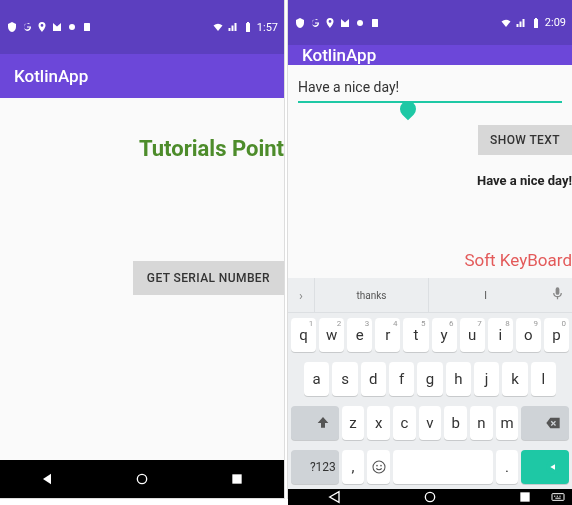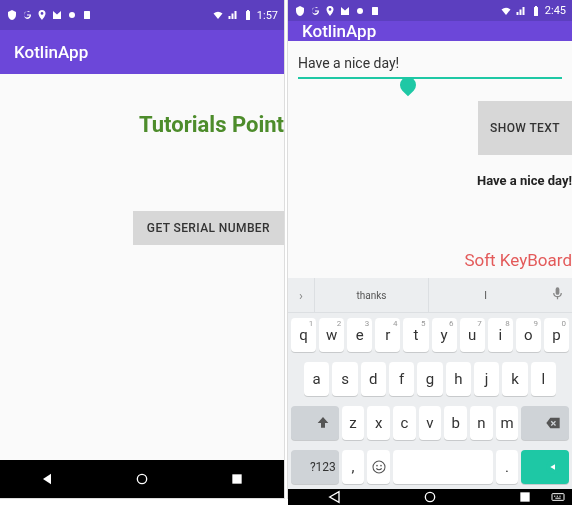--- a/index.html
+++ b/index.html
@@ -22,21 +22,21 @@
     position: relative;
     box-shadow: 0 0 0 1px #ddd;
   }
   .status-bar {
     height: 22px;
     background: #5c3fbf;
     color: #fff;
     display: flex;
     align-items: center;
     justify-content: space-between;
-    padding: 4px 6px;
+    padding: 16px 6px;
     font-size: 11px;
   }
   .status-left { display: flex; gap: 3px; align-items: center; }
   .status-right { display: flex; gap: 3px; align-items: center; }
   .status-bar svg { width: 12px; height: 12px; fill: #fff; }
   .app-bar {
     height: 44px;
     background: #6c47d9;
     color: #fff;
     display: flex;
@@ -61,21 +61,21 @@
   .btn-flat {
     background: #d7d7d7;
     border: none;
     color: #333;
     font-size: 12px;
     letter-spacing: 0.4px;
     padding: 10px 14px;
     font-weight: 500;
     font-family: inherit;
   }
-  .btn-1 { margin-top: 74px; }
+  .btn-1 { margin-top: 100px; }
   .nav-bar {
     height: 38px;
     background: #000;
     display: flex;
     justify-content: space-around;
     align-items: center;
   }
   .nav-bar .nav-btn { width: 16px; height: 16px; }
   
   .edit-wrap {
@@ -96,21 +96,21 @@
   }
   .cursor-drop {
     width: 16px; height: 16px;
     background: #1ec8a5;
     border-radius: 50% 50% 50% 0;
     transform: rotate(-45deg);
     position: relative;
     left: 102px;
     top: -2px;
   }
-  .btn-2 { margin-top: 6px; padding: 20px 12px; }
+  .btn-2 { margin-top: 6px; padding: 8px 12px; }
   .output-text {
     font-size: 13px;
     font-weight: 700;
     color: #222;
     margin-top: 18px;
   }
   .soft-label {
     color: #e35a5a;
     font-size: 17px;
     font-weight: 400;
@@ -246,21 +246,21 @@
     <div class="status-right">
       <svg viewBox="0 0 24 24">
           <path d="M12 20l9-11a15 15 0 00-18 0l9 11z"></path>
         </svg>
       <svg viewBox="0 0 24 24">
           <path d="M3 20h4v-6H3v6zm6 0h4V9H9v11zm6 0h4V4h-4v16z"></path>
         </svg>
       <svg viewBox="0 0 24 24">
           <path d="M15 4h-1V2h-4v2H9a1 1 0 00-1 1v16a1 1 0 001 1h6a1 1 0 001-1V5a1 1 0 00-1-1z"></path>
         </svg>
-      <span>2:45</span>
+      <span>2:09</span>
     </div>
   </div>
   <div class="app-bar">
     <span>KotlinApp</span>
   </div>
   <div class="content">
     <div class="edit-wrap">
       <input class="edit-text" value="Have a nice day!" style="">
       <div class="cursor-drop"></div>
     </div>

